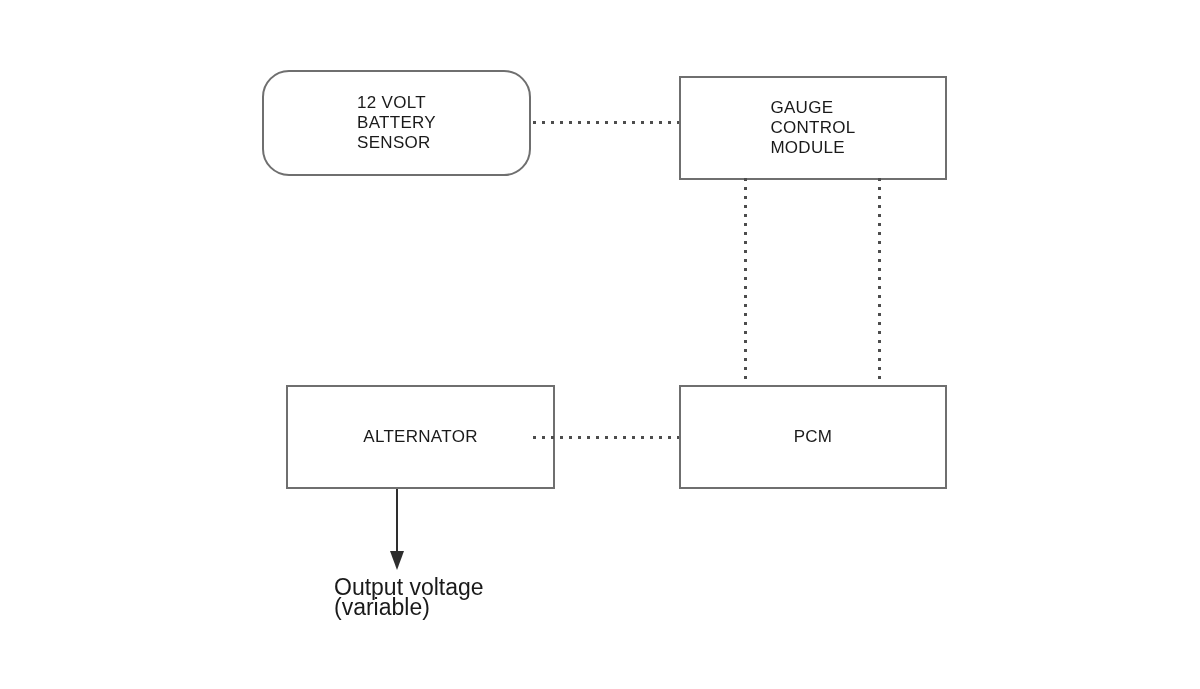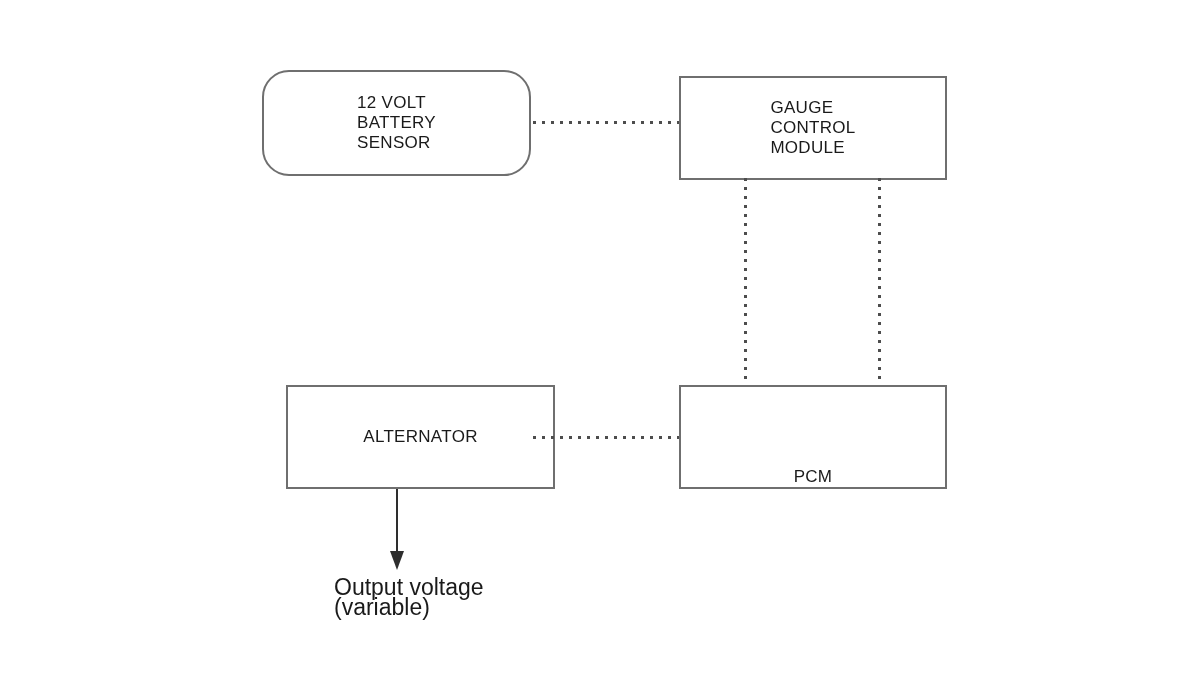--- a/index.html
+++ b/index.html
@@ -65,21 +65,21 @@
     line-height: 20px;
     color: #1a1a1a;
     white-space: pre-line;
     text-align: left;
   }
 
   
   #node-battery-sensor { left: 262px; top: 70px;  width: 269px; height: 106px; border-radius: 27px; }
   #node-gauge-control  { left: 679px; top: 76px;  width: 268px; height: 104px; }
   #node-alternator     { left: 254px; top: 385px; width: 269px; height: 104px; margin-left: 32px; }
-  #node-pcm            { left: 679px; top: 385px; width: 268px; height: 104px; align-items: flex-end; }
+  #node-pcm            { left: 679px; top: 385px; width: 268px; height: 104px; }
 
   #conn-top    { left: 533px; top: 121px; width: 146px; }
   #conn-bottom { left: 533px; top: 436px; width: 146px; }
   #conn-vert-1 { left: 744px; top: 178px; height: 206px; }
   #conn-vert-2 { left: 878px; top: 178px; height: 206px; }
 
   #arrow-line { left: 396px; top: 489px; height: 64px; }
   #arrow-head { left: 390px; top: 551px; }
 
   #annotation-output-voltage { left: 334px; top: 577px; }

